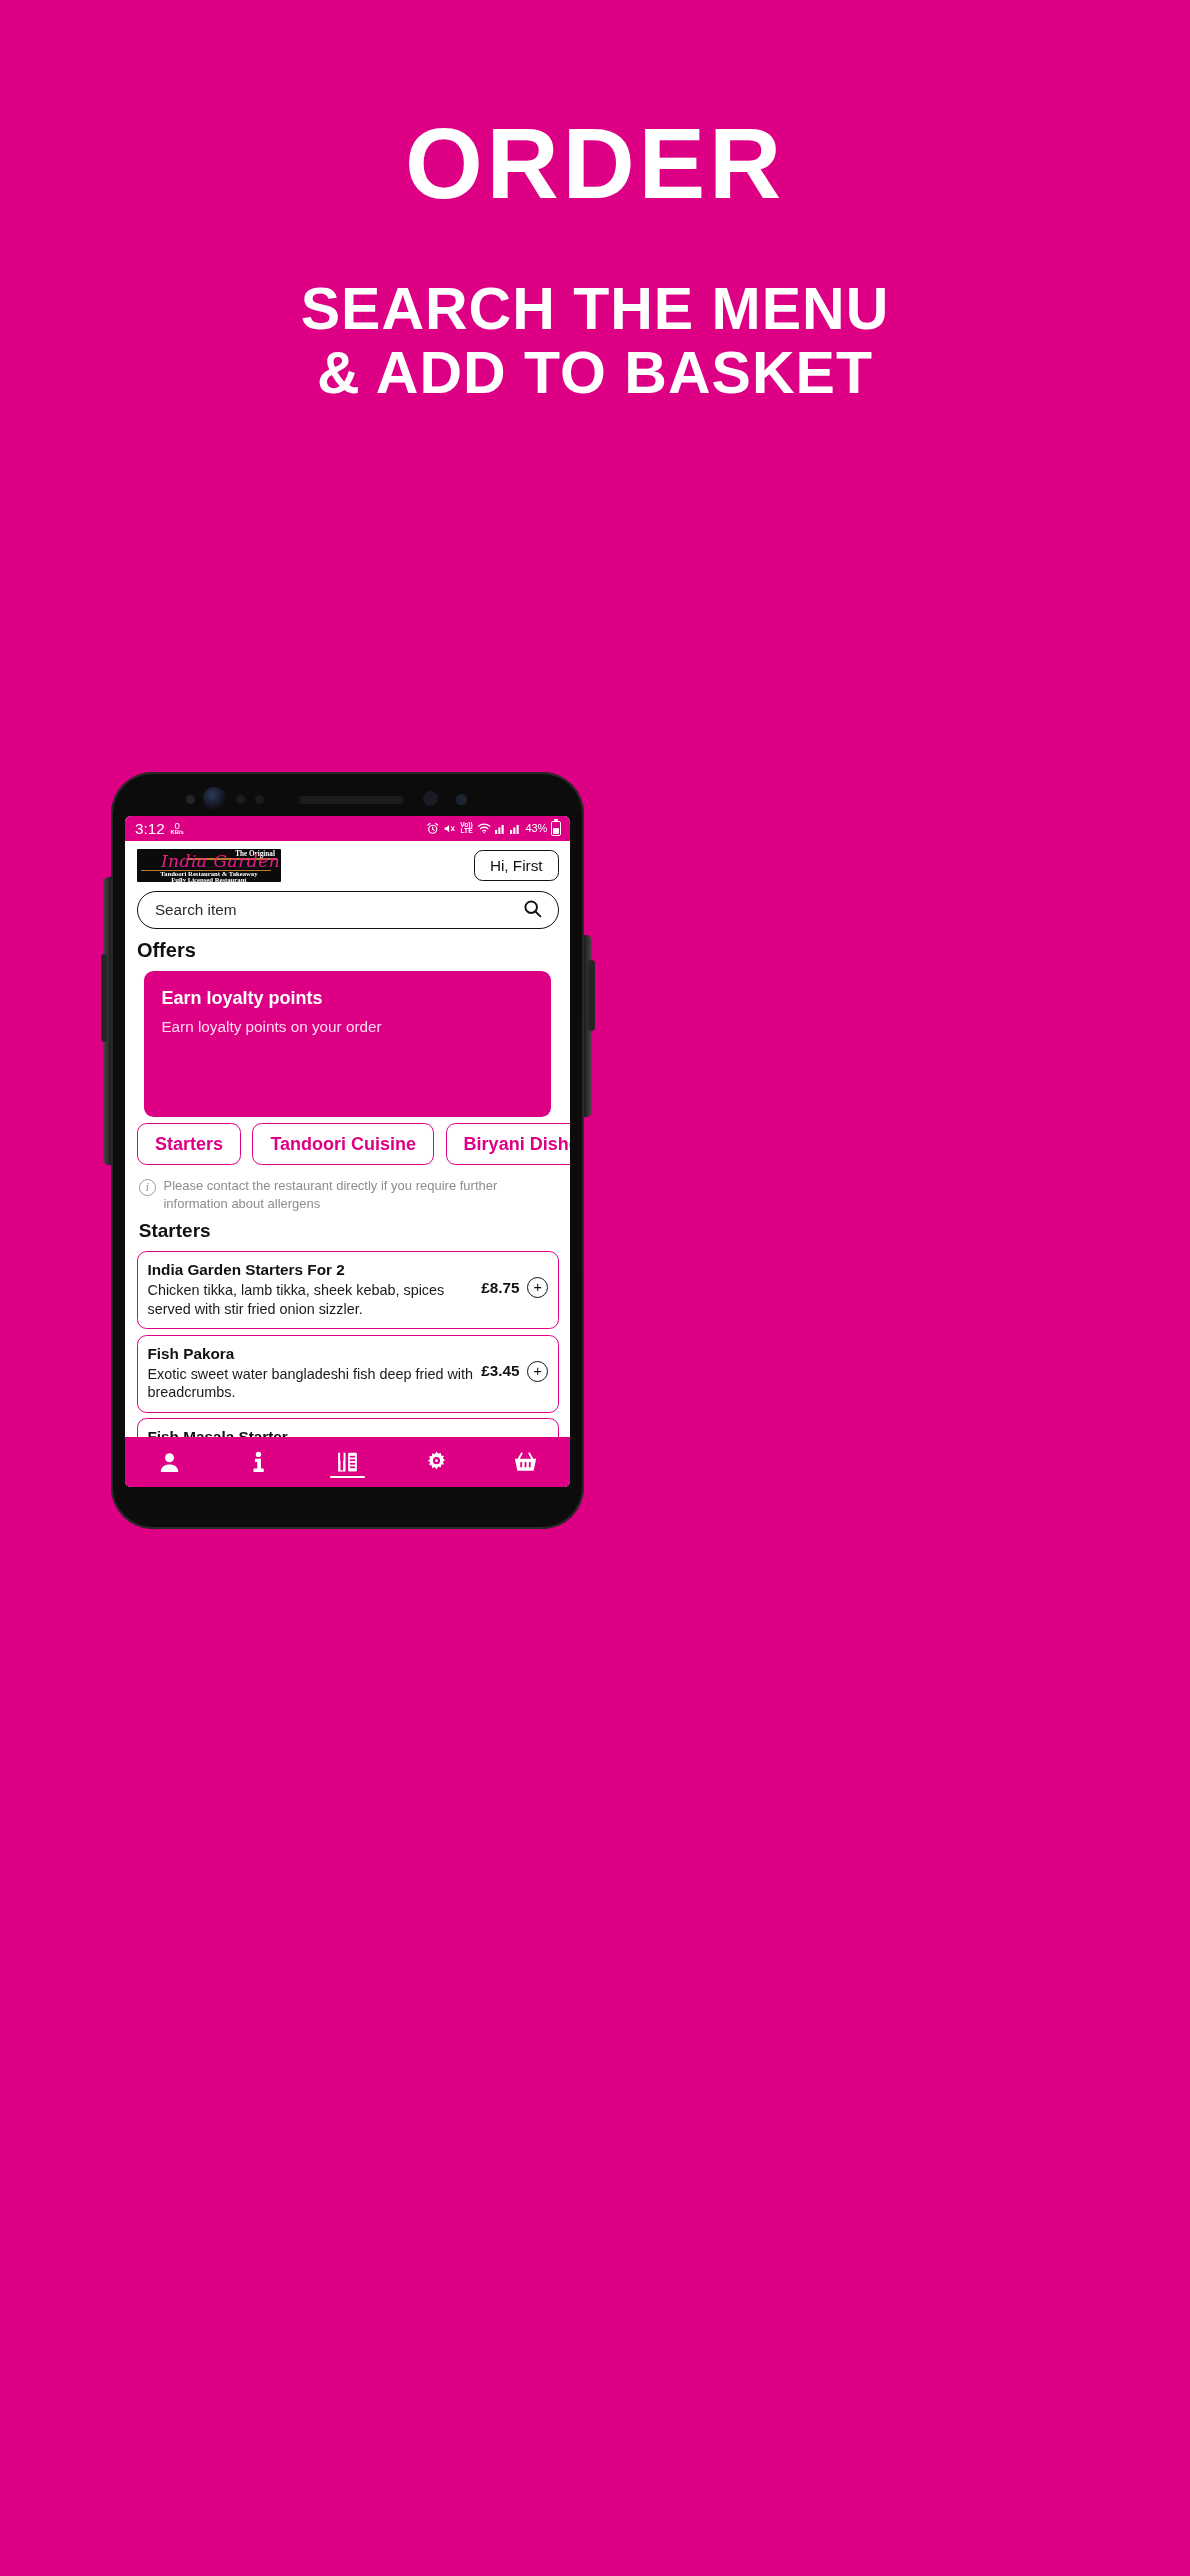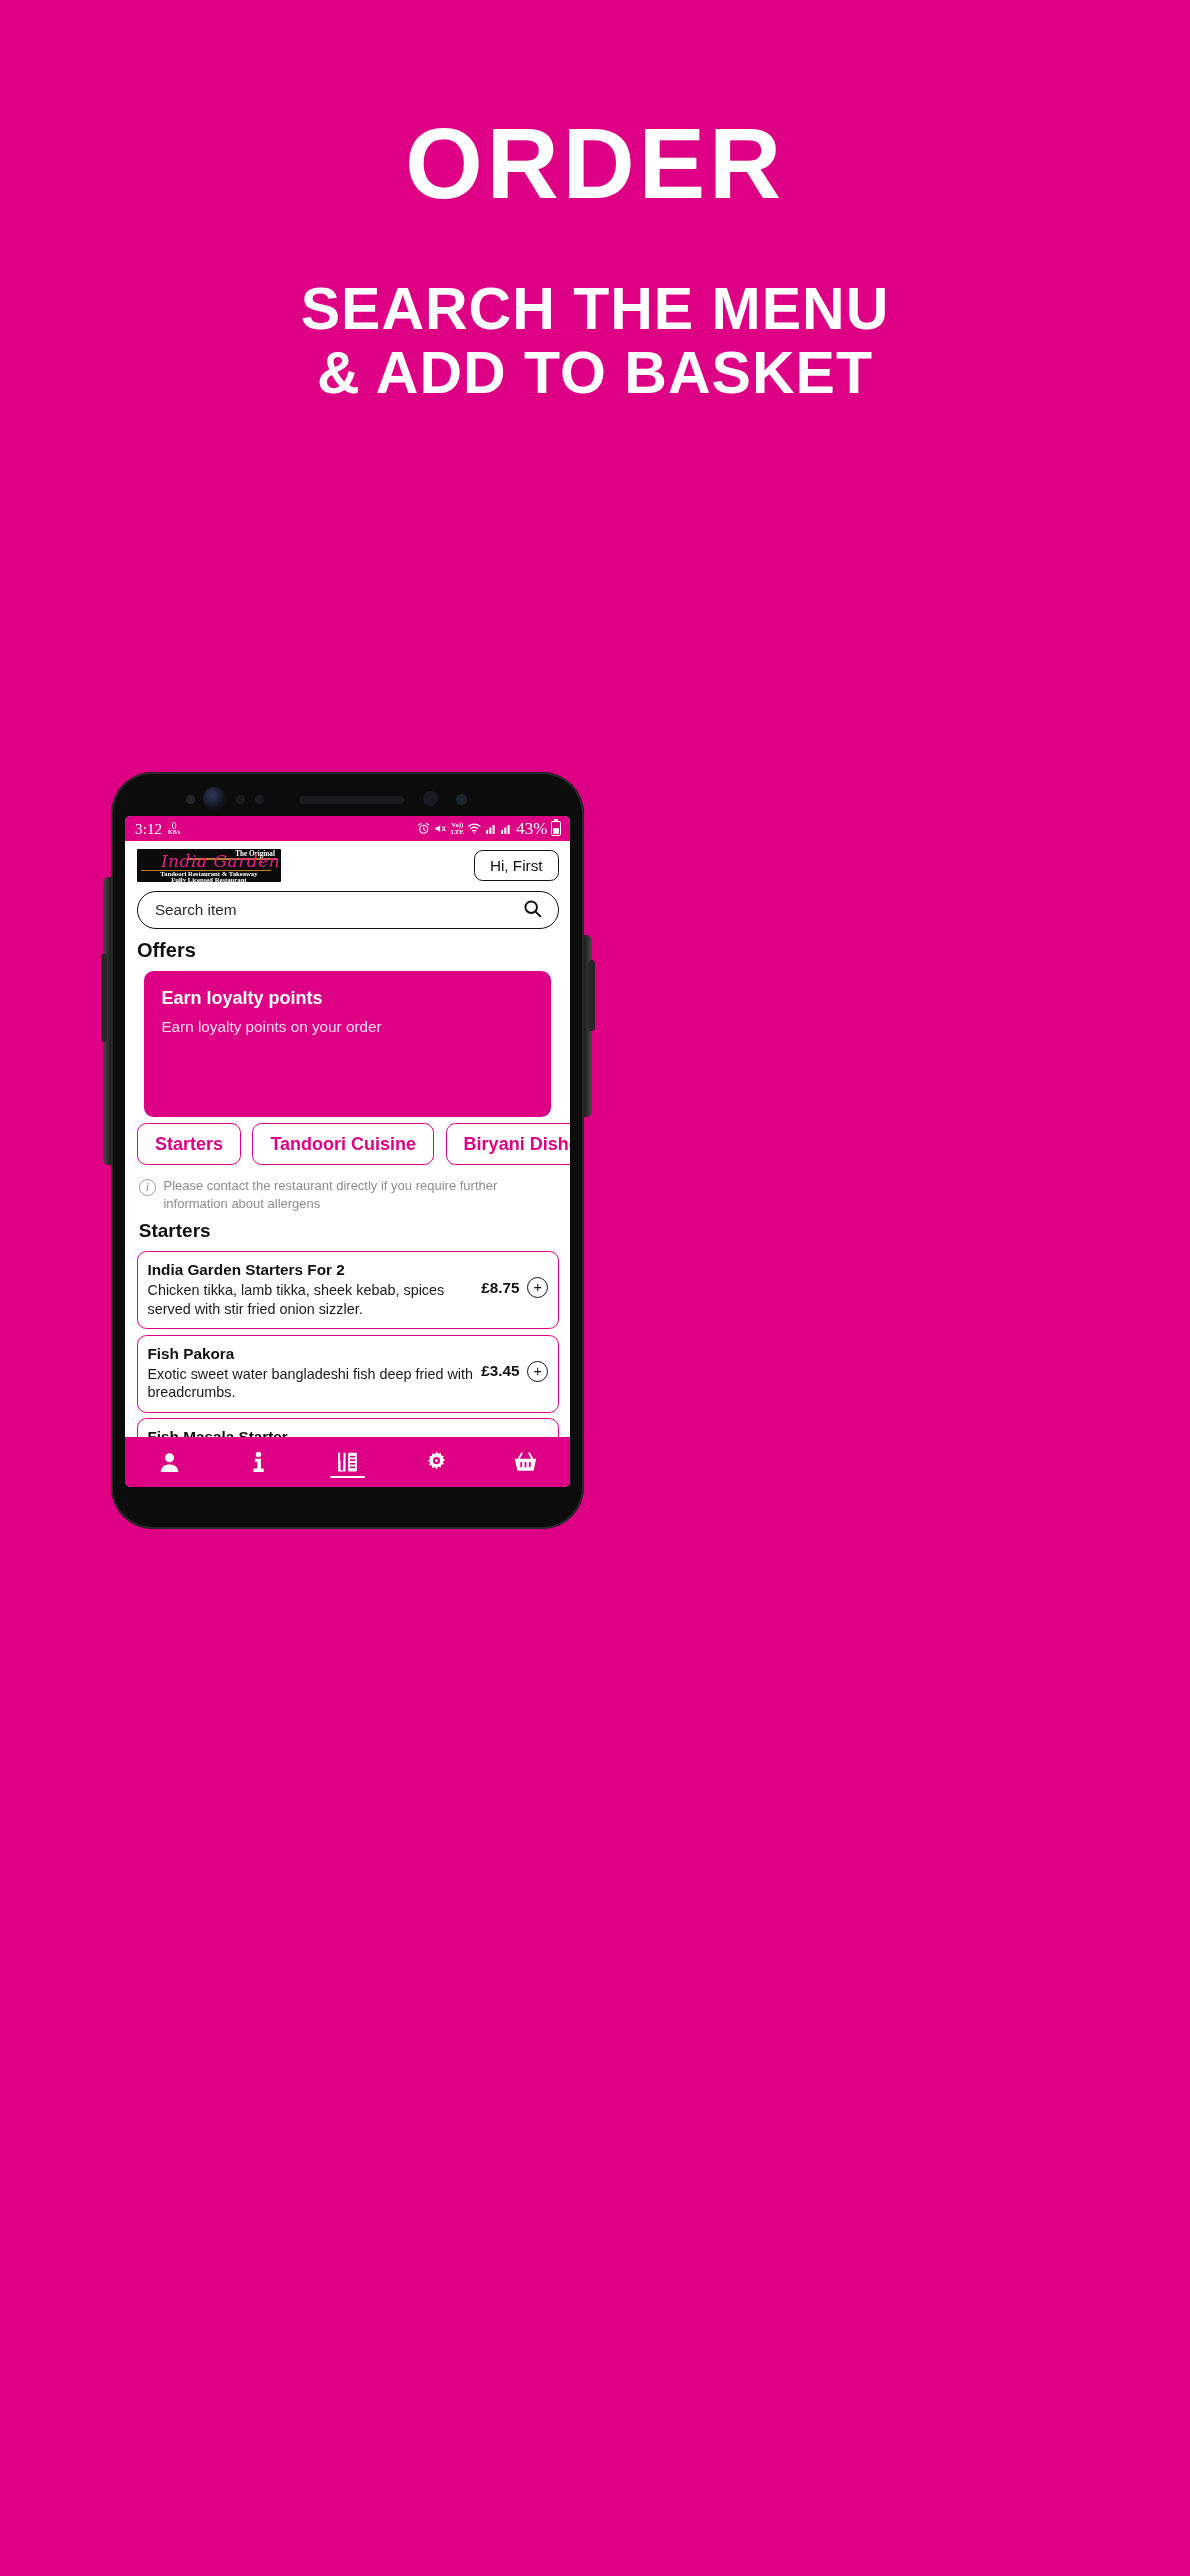--- a/index.html
+++ b/index.html
@@ -57,32 +57,32 @@
 
   .screen {
     position:absolute; left:14.4px; top:44px; width:445px; height:671px;
     overflow:hidden; background:#ffffff; border-radius:5.8px;
   }
 
   
   .statusbar {
     height:25px; background:#DD0084; color:#ffffff;
     display:flex; align-items:center; justify-content:space-between;
-    padding:0 9.6px; font-size:14.4px;font-family:Liberation Serif, serif;
+    padding:0 9.6px; font-size:14.4px;
   }
   .sb-left { display:flex; align-items:flex-end; gap:5.8px; }
   .sb-time { font-size:15.3px; line-height:1; }
   .sb-kb { display:flex; flex-direction:column; align-items:center; line-height:1; }
   .sb-kb .n { font-size:9.6px; }
   .sb-kb .u { font-size:5.8px; font-weight:700; }
   .sb-right { display:flex; align-items:center; gap:3.8px; }
   .sb-right svg { display:block; }
   .volte { display:flex; flex-direction:column; align-items:center; line-height:1.0;
     font-size:6.7px; font-weight:700; }
-  .sb-batt { font-size:17px; }
+  .sb-batt { font-size:11px; }
   .batt-icon { width:9.6px; height:14.4px; border:1.4px solid #fff; border-radius:1.9px;
     position:relative; }
   .batt-icon:before { content:""; position:absolute; left:1.9px; right:1.9px; top:-3.4px;
     height:1.9px; background:#fff; border-radius:1px; }
   .batt-icon:after { content:""; position:absolute; left:1px; right:1px; bottom:1px;
     height:43%; background:#fff; border-radius:1px; }
 
   
   .app-header {
     display:flex; align-items:center; justify-content:space-between;

